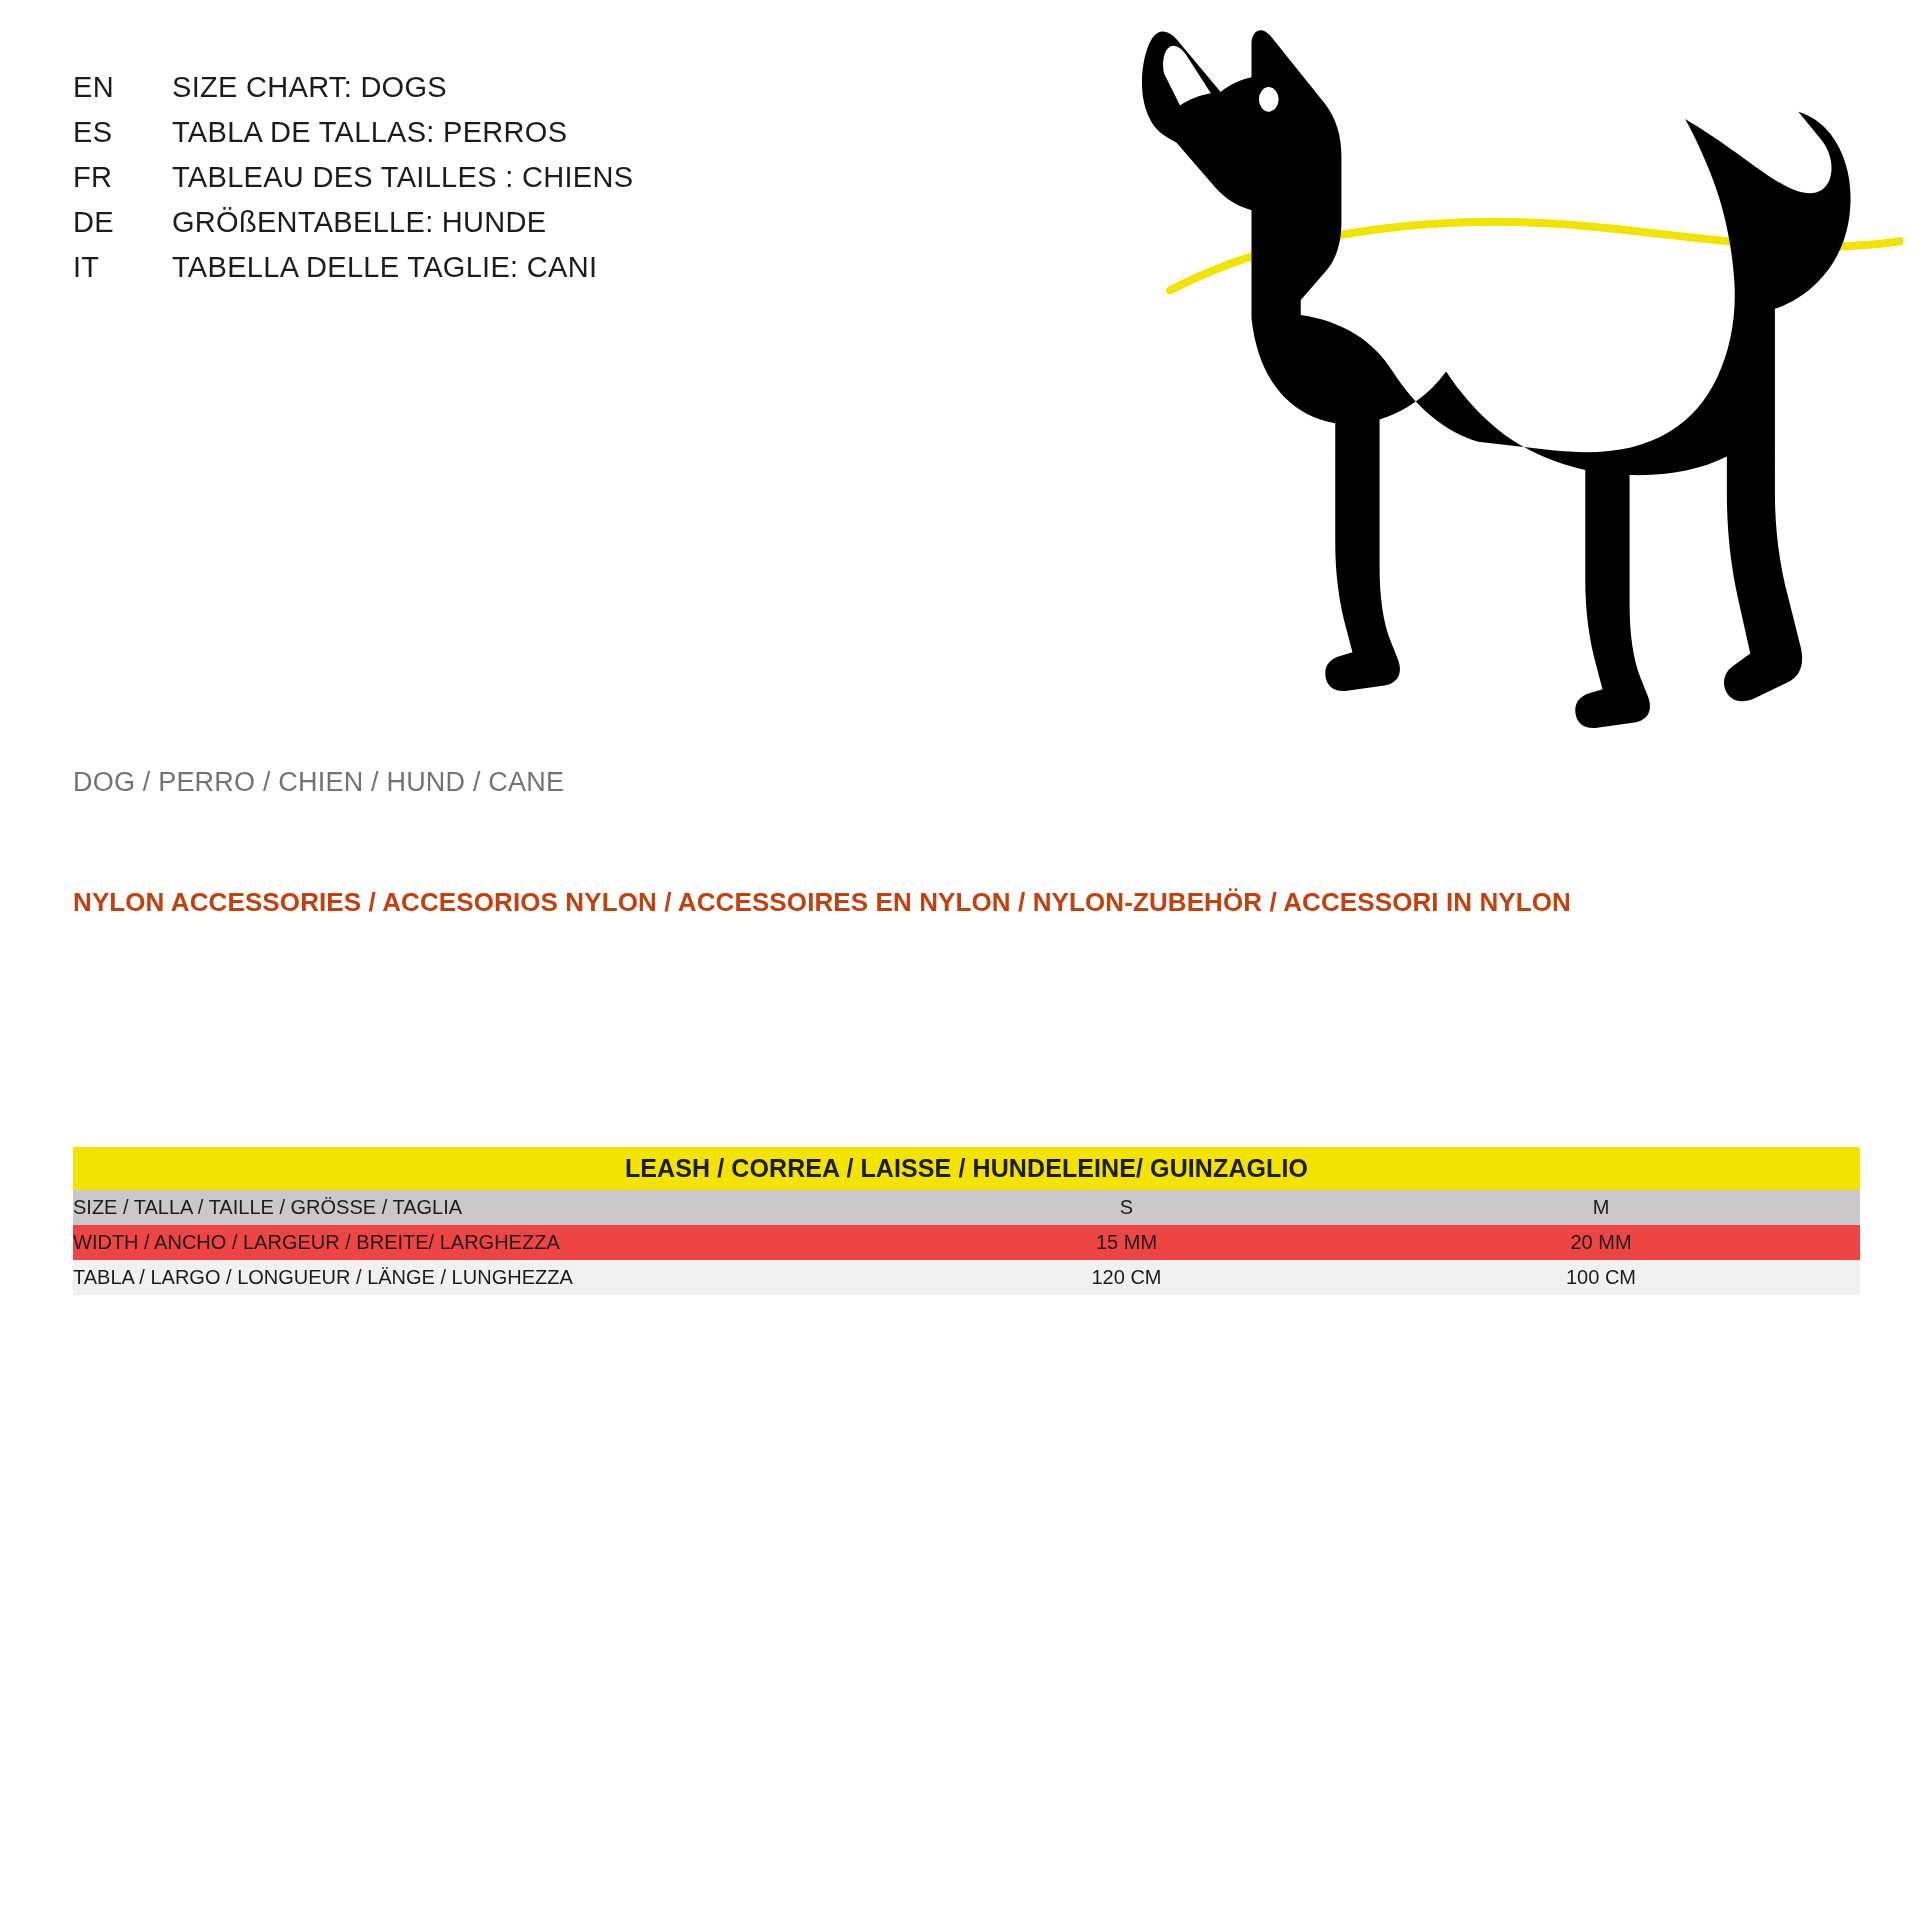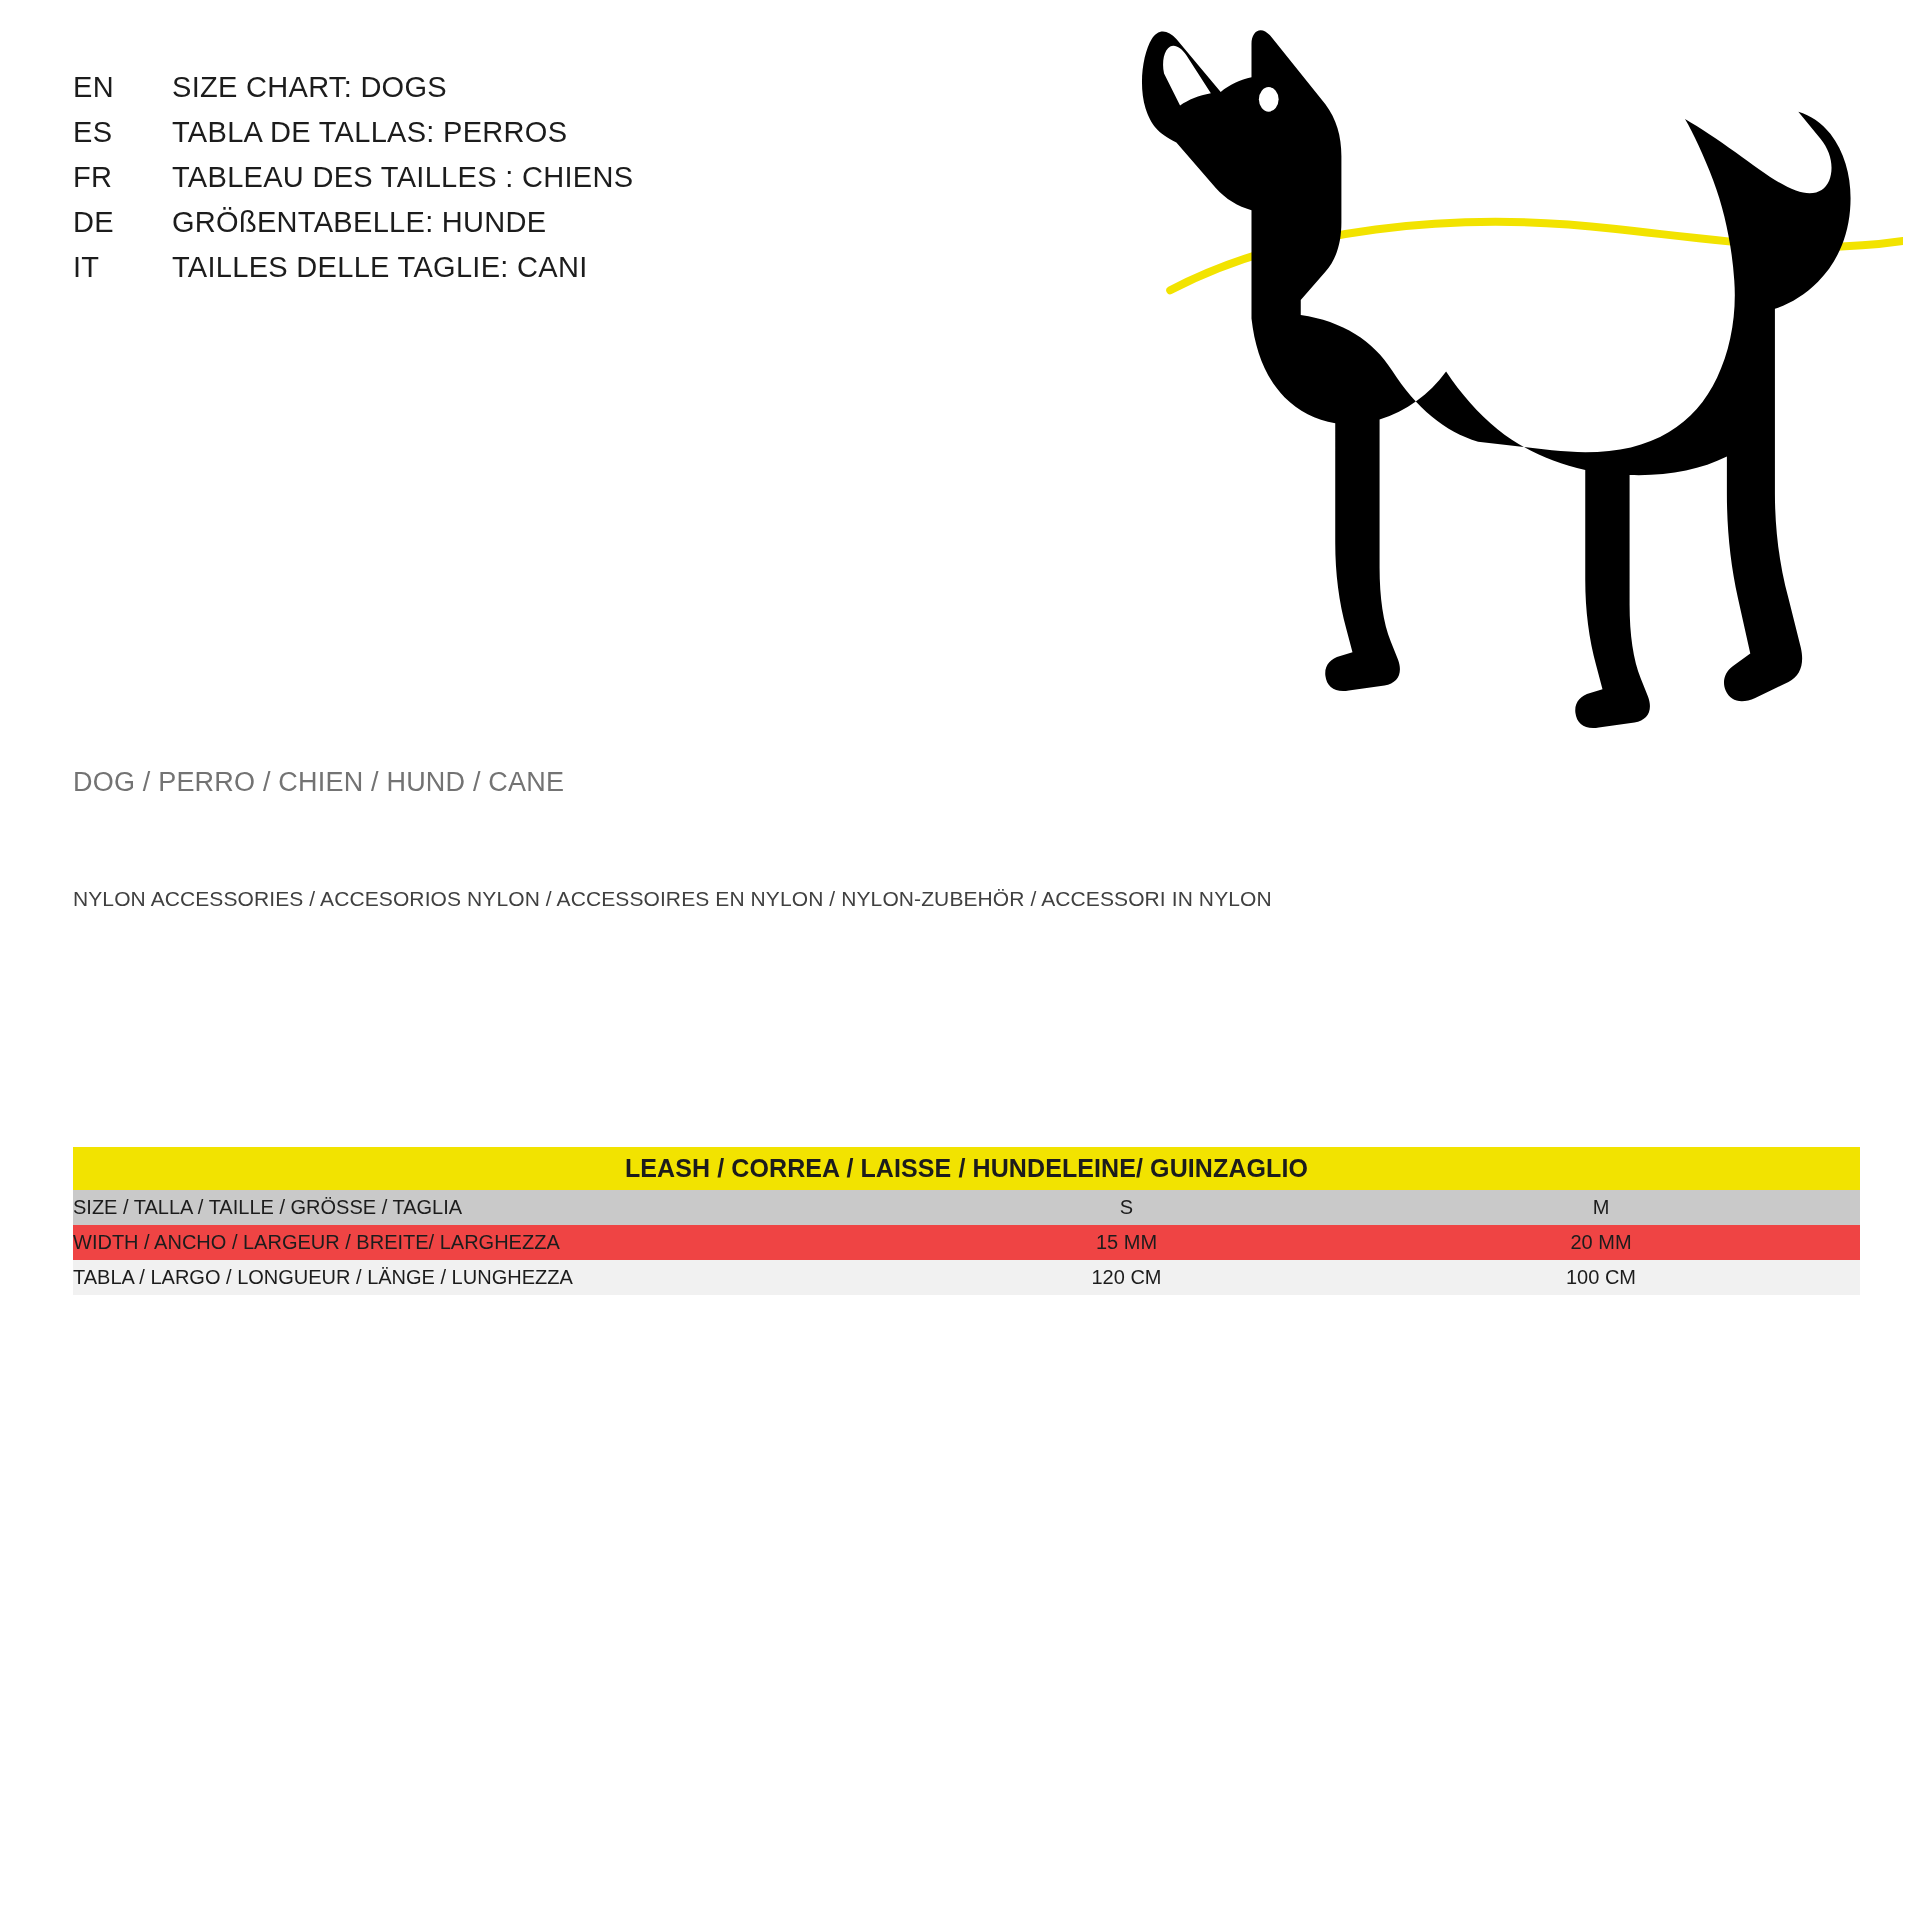--- a/index.html
+++ b/index.html
@@ -47,24 +47,24 @@
     font-size: 27px;
     letter-spacing: 0.2px;
     color: #737373;
   }
 
   
   .section-heading {
     position: absolute;
     left: 73px;
     top: 887px;
-    font-size: 21px;
-    font-weight: normal;
+    font-size: 26px;
+    font-weight: bold;
     letter-spacing: 0.1px;
-    color: #404040;
+    color: #c2410c;
     white-space: nowrap;
   }
 
   
   .dog-art {
     position: absolute;
     left: 1084px;
     top: 25px;
     width: 819px;
     height: 783px;
@@ -133,21 +133,21 @@
   <div class="lang-row">
     <span class="lang-code">FR</span>
     <span class="lang-text">TABLEAU DES TAILLES : CHIENS</span>
   </div>
   <div class="lang-row">
     <span class="lang-code">DE</span>
     <span class="lang-text">GRÖßENTABELLE: HUNDE</span>
   </div>
   <div class="lang-row">
     <span class="lang-code">IT</span>
-    <span class="lang-text">TAILLES DELLE TAGLIE: CANI</span>
+    <span class="lang-text">TABELLA DELLE TAGLIE: CANI</span>
   </div>
 </div>
 
 <div class="dog-art">
   <svg viewBox="0 0 1330 1270" width="819" height="783" xmlns="http://www.w3.org/2000/svg" aria-hidden="true">
 
     <path d="M 140 430 C 330 330 600 300 860 330 C 1060 352 1180 372 1330 350" fill="none" stroke="#f2e300" stroke-width="13" stroke-linecap="round"></path>
 
     <path fill="#000000" d="
       M 100 135

